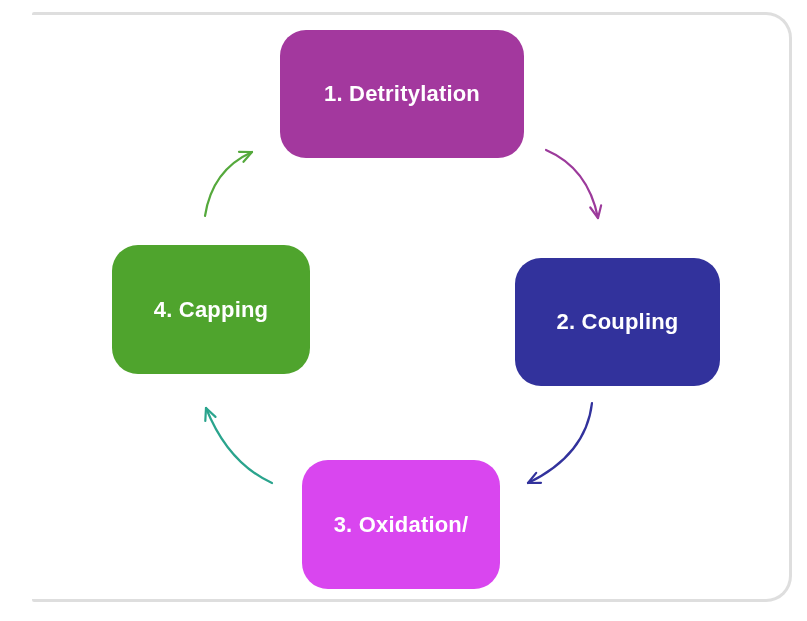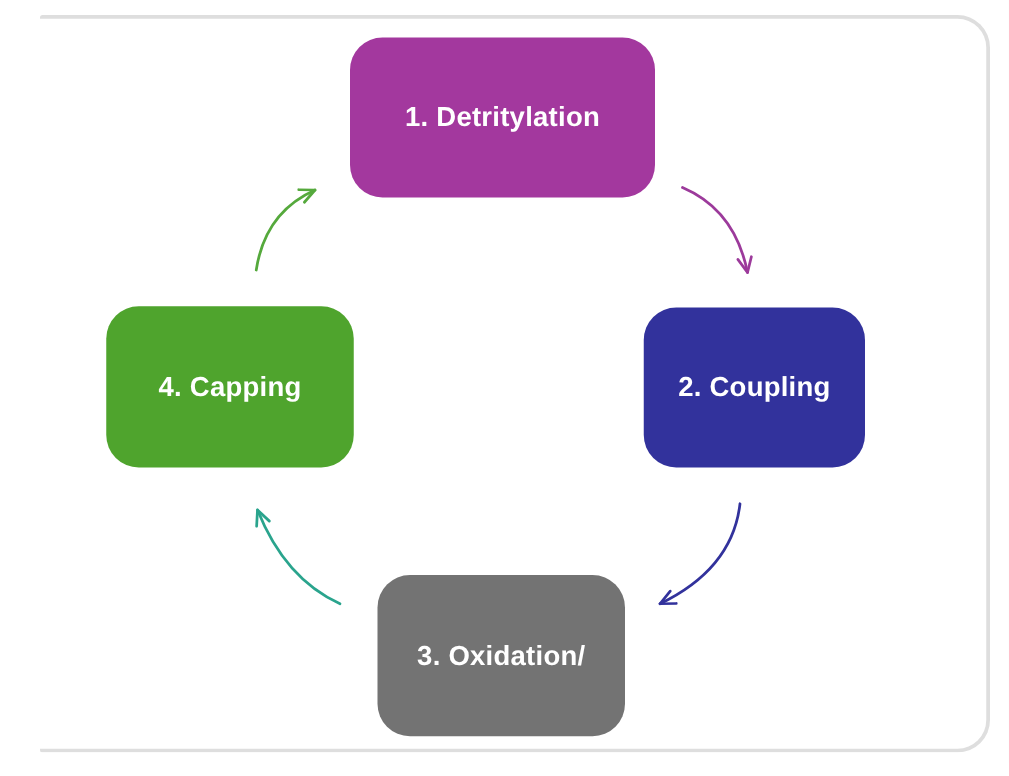--- a/index.html
+++ b/index.html
@@ -47,21 +47,21 @@
     justify-content: center;
     text-align: center;
     color: #ffffff;
     font-weight: 700;
     font-size: 22px;
     line-height: 1.45;
     letter-spacing: 0.2px;
   }
   .step-box .line { display: block; white-space: nowrap; }
   .box-1 { left: 280px; top: 30px;  width: 244px; height: 128px; }
-  .box-2 { left: 515px; top: 246px; width: 177px; height: 128px; text-align: right; }
+  .box-2 { left: 515px; top: 258px; width: 205px; height: 128px; text-align: right; }
   .box-3 { left: 302px; top: 460px; width: 198px; height: 129px; }
   .box-4 { left: 85px;  top: 245px; width: 198px; height: 129px; }
   .arrow-path {
     fill: none;
     stroke-width: 2.2;
     stroke-linecap: round;
     stroke-linejoin: round;
   }
 </style>
 </head>
@@ -91,21 +91,21 @@
   </svg>
 
   <div class="step-box box-1" style="background: rgb(163, 56, 158);">
     <span class="line">1. Detritylation</span>
   </div>
 
   <div class="step-box box-2" style="background: rgb(50, 50, 156);">
     <span class="line">2. Coupling</span>
   </div>
 
-  <div class="step-box box-3" style="background: #737373;">
+  <div class="step-box box-3" style="background: #d946ef;">
     <span class="line">3. Oxidation/</span>
   </div>
 
-  <div class="step-box box-4" style="background: rgb(79, 164, 45);">
+  <div class="step-box box-4" style="background: rgb(79, 164, 45); margin-left: 27px;">
     <span class="line">4. Capping</span>
   </div>
 
 </div>
 
 </body></html>

